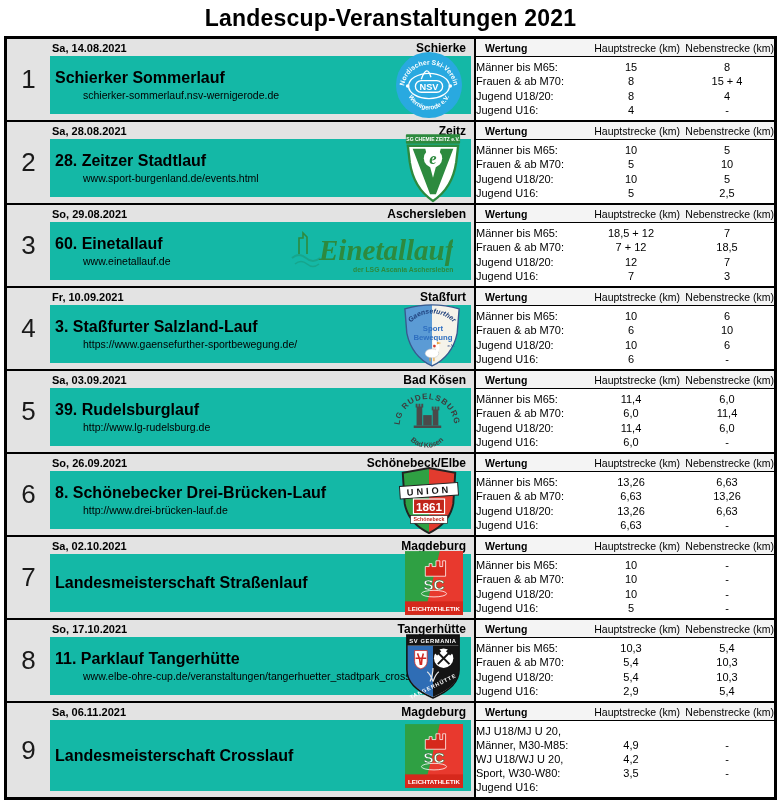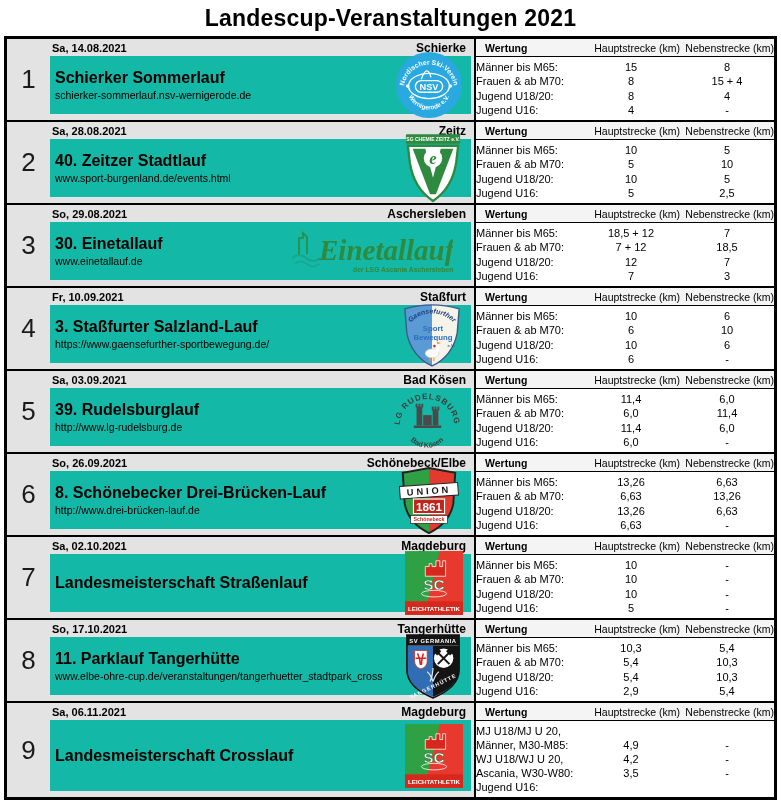--- a/index.html
+++ b/index.html
@@ -8,21 +8,21 @@
   .table{margin:0 4px;border:3px solid #000;}
   .row{display:flex;height:81px;border-bottom:2px solid #000;background:#e3e3e3;position:relative;}
   .row:last-child{border-bottom:none;height:94px;}
   .row-left{width:467px;position:relative;flex:none;}
   .num{position:absolute;left:0;top:0;bottom:0;width:43px;display:flex;align-items:center;justify-content:center;font-size:26px;color:#1a1a1a;}
   .strip{height:17px;display:flex;justify-content:space-between;align-items:center;padding:0 8px 0 45px;border-radius:8px;}
   .date{font-weight:bold;font-size:11px;}
   .loc{font-weight:bold;font-size:12px;}
   .whitebox{position:absolute;left:43px;right:3px;top:17px;bottom:6px;background:#14b8a6;display:flex;flex-direction:column;justify-content:center;padding-left:5px;box-sizing:border-box;padding-right:78px;}
   .ev-name{font-size:16px;font-weight:bold;white-space:nowrap;}
-  .ev-url{font-size:10.5px;margin-top:2px;white-space:nowrap;}
+  .ev-url{font-size:10.5px;margin-top:2px;white-space:nowrap;margin-left:28px;}
   .logo{position:absolute;right:8px;top:50%;transform:translateY(-50%);line-height:0;}
   .logo-wide{right:18px;}
   .row-right{flex:1;border-left:2px solid #000;background:#fff;display:flex;flex-direction:column;}
   .whead{display:grid;grid-template-columns:106px 98px 1fr;height:17px;align-items:center;border-bottom:1px solid #000;background:#f4f4f4;font-size:10.5px;}
   .whead .h1{font-weight:bold;padding-left:9px;}
   .whead .h2,.whead .h3{text-align:right;}
   .wbody{flex:1;display:flex;flex-direction:column;justify-content:center;}
   .wline{display:grid;grid-template-columns:106px 98px 1fr;font-size:11px;line-height:14.5px;}
   .row:last-child .wline{line-height:14px;}
   .wlabel{text-align:left;}
@@ -96,21 +96,21 @@
   </section>
 
   <section class="row">
     <div class="row-left">
       <span class="num">2</span>
       <div class="strip">
         <span class="date">Sa, 28.08.2021</span>
         <span class="loc">Zeitz</span>
       </div>
       <div class="whitebox">
-        <div class="ev-name">40. Zeitzer Stadtlauf</div>
+        <div class="ev-name">28. Zeitzer Stadtlauf</div>
         <div class="ev-url">www.sport-burgenland.de/events.html</div>
         <span class="logo">
           <svg width="60" height="72" viewBox="0 0 62 74">
             <rect x="3" y="2" width="56" height="10" rx="1" fill="#2d8a3e"></rect>
             <text x="31" y="9.5" text-anchor="middle" font-size="5.2" font-weight="bold" fill="#fff">SG CHEMIE ZEITZ e.V.</text>
             <path d="M5,14 L57,14 L55,31 Q51,58 31,71 Q11,58 7,31 Z" fill="#fff" stroke="#2d8a3e" stroke-width="2.4"></path>
             <path d="M10,17 L23,17 L31,47 L39,17 L52,17 L34,64 L28,64 Z" fill="#2d8a3e"></path>
             <circle cx="31" cy="27" r="9.5" fill="#fff"></circle>
             <text x="31" y="33" text-anchor="middle" class="serif" font-style="italic" font-weight="bold" font-size="17" fill="#2d8a3e">e</text>
           </svg>
@@ -149,21 +149,21 @@
   </section>
 
   <section class="row">
     <div class="row-left">
       <span class="num">3</span>
       <div class="strip">
         <span class="date">So, 29.08.2021</span>
         <span class="loc">Aschersleben</span>
       </div>
       <div class="whitebox">
-        <div class="ev-name">30. Einetallauf</div>
+        <div class="ev-name">60. Einetallauf</div>
         <div class="ev-url">www.einetallauf.de</div>
         <span class="logo logo-wide">
           <svg width="164" height="54" viewBox="0 0 164 54">
             <path d="M10,30 L10,14 L14,14 L14,9 L18,13 L18,30" stroke="#2d8a3e" stroke-width="1.6" fill="none"></path>
             <path d="M3,34 Q10,28 17,34 T31,34" stroke="#17a58c" stroke-width="1.8" fill="none"></path>
             <path d="M6,40 Q12,35 18,40 T30,40" stroke="#17a58c" stroke-width="1.4" fill="none"></path>
             <text x="30" y="36" class="serif" font-style="italic" font-weight="bold" font-size="29" fill="#2d8a3e">Einetallauf</text>
             <text x="64" y="48" font-size="6.8" font-weight="bold" fill="#2d8a3e">der LSG Ascania Aschersleben e.V.</text>
           </svg>
         </span>
@@ -534,21 +534,21 @@
             <span class="wlabel">Männer, M30-M85:</span>
             <span class="wval">4,9</span>
             <span class="wval">-</span>
           </div>
         <div class="wline">
             <span class="wlabel">WJ U18/WJ U 20,</span>
             <span class="wval">4,2</span>
             <span class="wval">-</span>
           </div>
         <div class="wline">
-            <span class="wlabel">Ascania, W30-W80:</span>
+            <span class="wlabel">Sport, W30-W80:</span>
             <span class="wval">3,5</span>
             <span class="wval">-</span>
           </div>
         <div class="wline">
             <span class="wlabel">Jugend U16:</span>
             <span class="wval"></span>
             <span class="wval"></span>
           </div>
       </div>
     </div>

